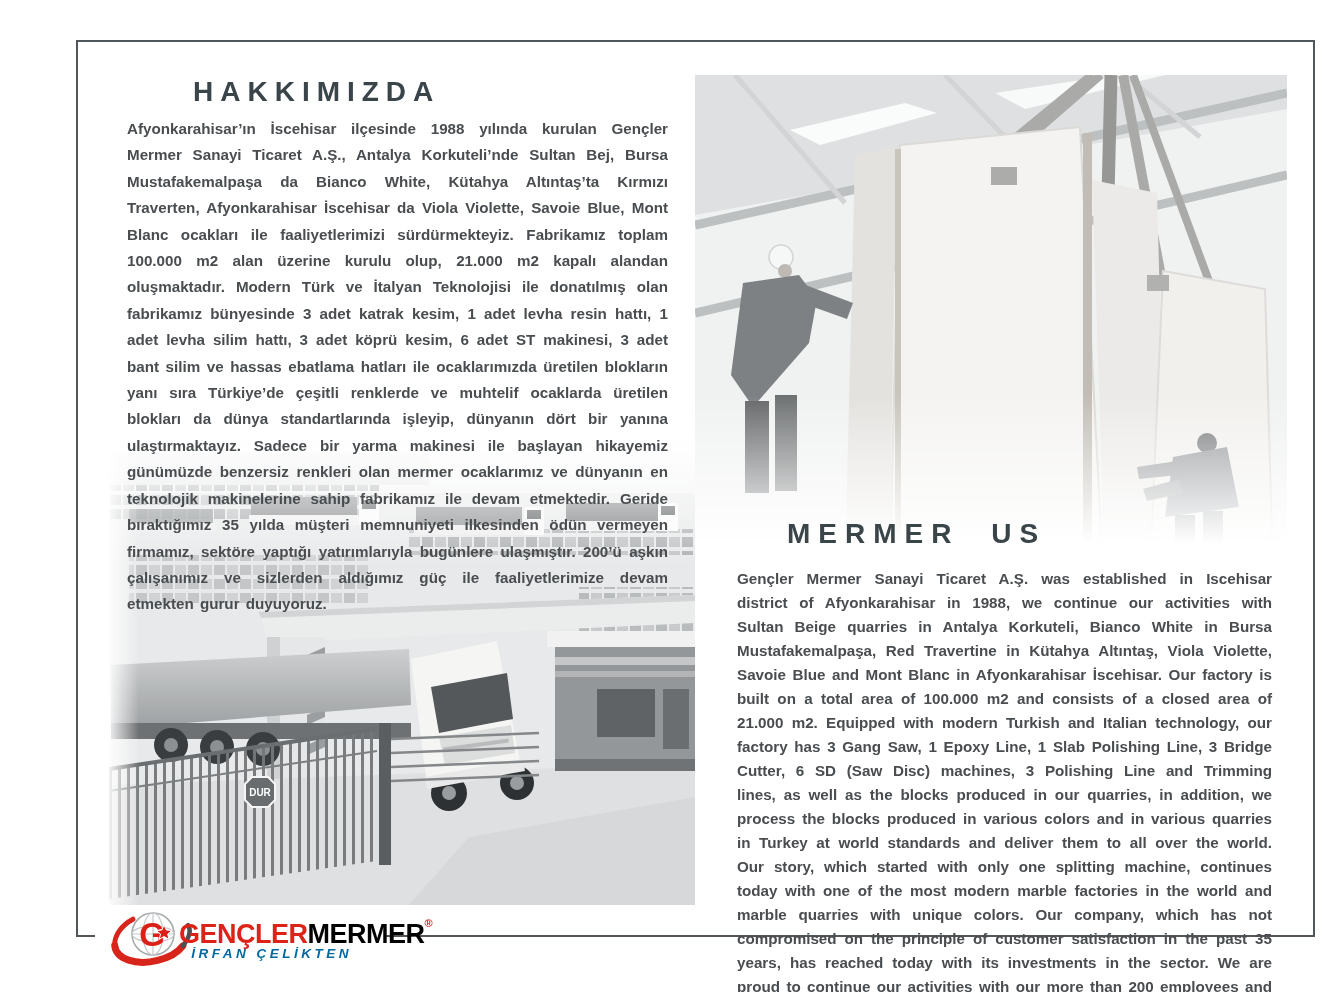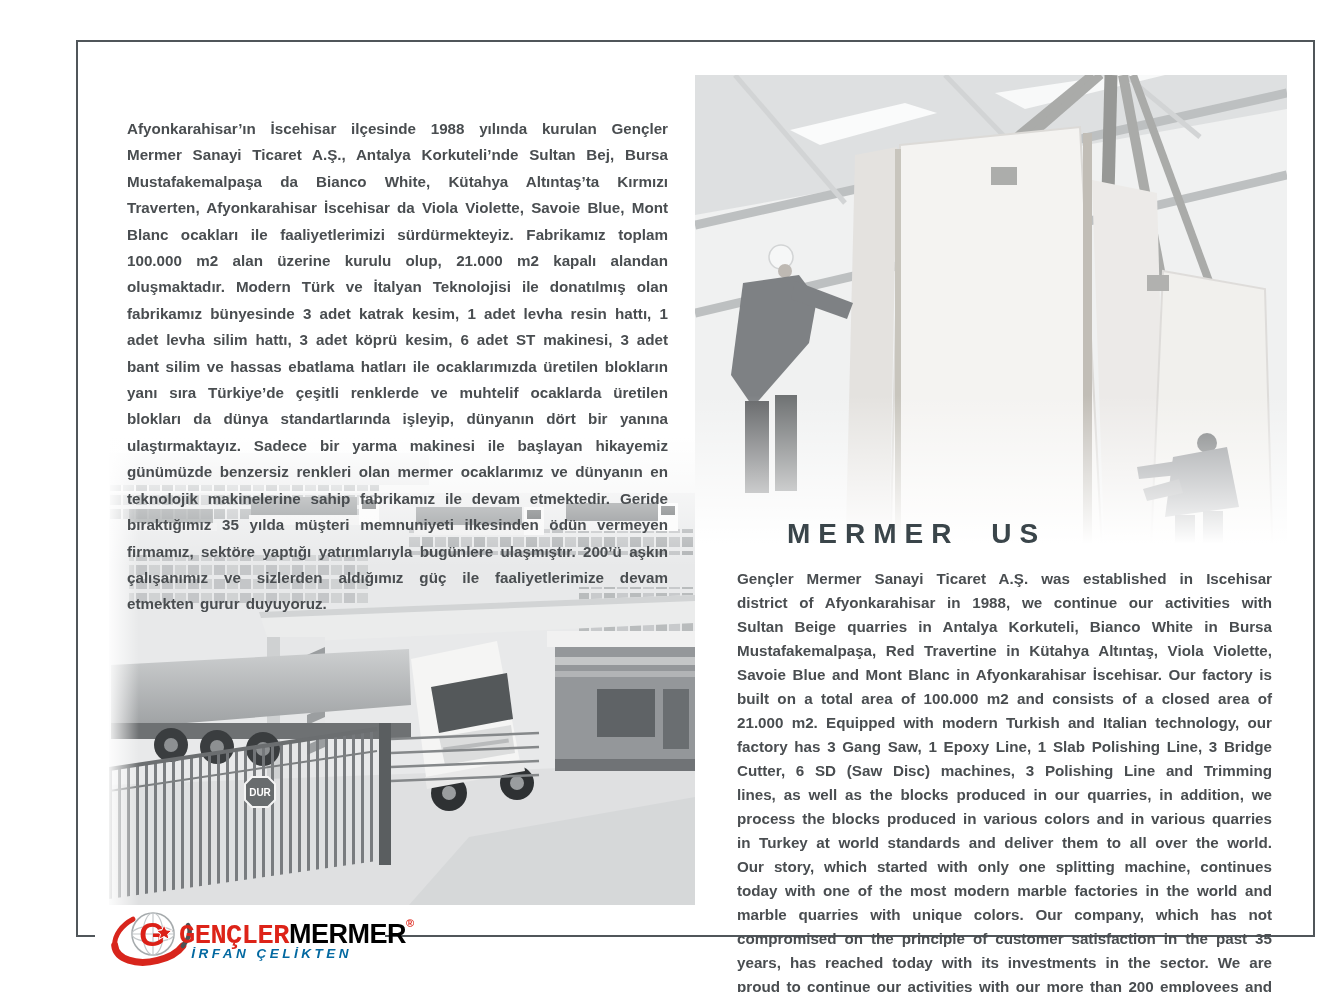--- a/index.html
+++ b/index.html
@@ -20,21 +20,21 @@
   .para{position:absolute;z-index:2;color:#494d50;text-align:justify;
         font-size:15.2px;word-spacing:2px;font-weight:bold;}
   #turkish-para{left:127px;top:116px;width:541px;line-height:26.4px;}
   #english-para{left:737px;top:567px;width:535px;line-height:24px;}
   
   .logo-mask{position:absolute;left:95px;top:925px;width:290px;height:26px;
              background:#ffffff;z-index:3;}
   #logo-globe{position:absolute;left:108px;top:906px;width:90px;height:66px;z-index:4;}
   #logo-text{position:absolute;left:179px;top:919px;z-index:4;white-space:nowrap;}
   .brand{font-weight:bold;font-size:27px;letter-spacing:-0.5px;}
-  .brand-red{color:#dd2318;font-family:Liberation Mono, monospace;}
+  .brand-red{color:#dd2318;}
   .brand-gray{color:#000000;}
   .reg{color:#dd2318;font-size:11px;font-weight:bold;vertical-align:top;position:relative;top:-2px;}
   #logo-owner{position:absolute;left:152px;top:946px;width:200px;z-index:4;
               text-align:right;color:#0369a1;font-weight:bold;font-size:13.5px;
               letter-spacing:3.5px;white-space:nowrap;font-style:italic;}
 </style>
 </head>
 <body>
 
 <div class="page">
@@ -223,20 +223,21 @@
         <polygon points="482,386 442,392 444,404 484,400" fill="#8e9194"></polygon>
         <polygon points="484,404 448,414 452,426 488,418" fill="#999c9e"></polygon>
         <rect x="480" y="440" width="20" height="55" fill="#7b7e80"></rect>
         <rect x="508" y="436" width="20" height="59" fill="#85888a"></rect>
       </g>
       <rect width="592" height="495" fill="#ffffff" opacity="0.08"></rect>
       <rect y="320" width="592" height="175" fill="url(#fadeBottom)"></rect>
     </svg>
   </div>
 
+  <div class="title" id="hakkimizda-title">HAKKIMIZDA</div>
 
   <div class="para" id="turkish-para">Afyonkarahisar’ın İscehisar ilçesinde 1988 yılında kurulan Gençler Mermer Sanayi Ticaret A.Ş., Antalya Korkuteli’nde Sultan Bej, Bursa Mustafakemalpaşa da Bianco White, Kütahya Altıntaş’ta Kırmızı Traverten, Afyonkarahisar İscehisar da Viola Violette, Savoie Blue, Mont Blanc ocakları ile faaliyetlerimizi sürdürmekteyiz. Fabrikamız toplam 100.000 m2 alan üzerine kurulu olup, 21.000 m2 kapalı alandan oluşmaktadır. Modern Türk ve İtalyan Teknolojisi ile donatılmış olan fabrikamız bünyesinde 3 adet katrak kesim, 1 adet levha resin hattı, 1 adet levha silim hattı, 3 adet köprü kesim, 6 adet ST makinesi, 3 adet bant silim ve hassas ebatlama hatları ile ocaklarımızda üretilen blokların yanı sıra Türkiye’de çeşitli renklerde ve muhtelif ocaklarda üretilen blokları da dünya standartlarında işleyip, dünyanın dört bir yanına ulaştırmaktayız. Sadece bir yarma makinesi ile başlayan hikayemiz günümüzde benzersiz renkleri olan mermer ocaklarımız ve dünyanın en teknolojik makinelerine sahip fabrikamız ile devam etmektedir. Geride bıraktığımız 35 yılda müşteri memnuniyeti ilkesinden ödün vermeyen firmamız, sektöre yaptığı yatırımlarıyla bugünlere ulaşmıştır. 200’ü aşkın çalışanımız ve sizlerden aldığımız güç ile faaliyetlerimize devam etmekten gurur duyuyoruz.</div>
 
   <div class="title" id="aboutus-title">MERMER US</div>
 
   <div class="para" id="english-para">Gençler Mermer Sanayi Ticaret A.Ş. was established in Iscehisar district of Afyonkarahisar in 1988, we continue our activities with Sultan Beige quarries in Antalya Korkuteli, Bianco White in Bursa Mustafakemalpaşa, Red Travertine in Kütahya Altıntaş, Viola Violette, Savoie Blue and Mont Blanc in Afyonkarahisar İscehisar. Our factory is built on a total area of 100.000 m2 and consists of a closed area of 21.000 m2. Equipped with modern Turkish and Italian technology, our factory has 3 Gang Saw, 1 Epoxy Line, 1 Slab Polishing Line, 3 Bridge Cutter, 6 SD (Saw Disc) machines, 3 Polishing Line and Trimming lines, as well as the blocks produced in our quarries, in addition, we process the blocks produced in various colors and in various quarries in Turkey at world standards and deliver them to all over the world. Our story, which started with only one splitting machine, continues today with one of the most modern marble factories in the world and marble quarries with unique colors. Our company, which has not compromised on the principle of customer satisfaction in the past 35 years, has reached today with its investments in the sector. We are proud to continue our activities with our more than 200 employees and the power we derive from you.</div>
 
   <div class="logo-mask"></div>
 
   <svg id="logo-globe" viewBox="0 0 90 66">

